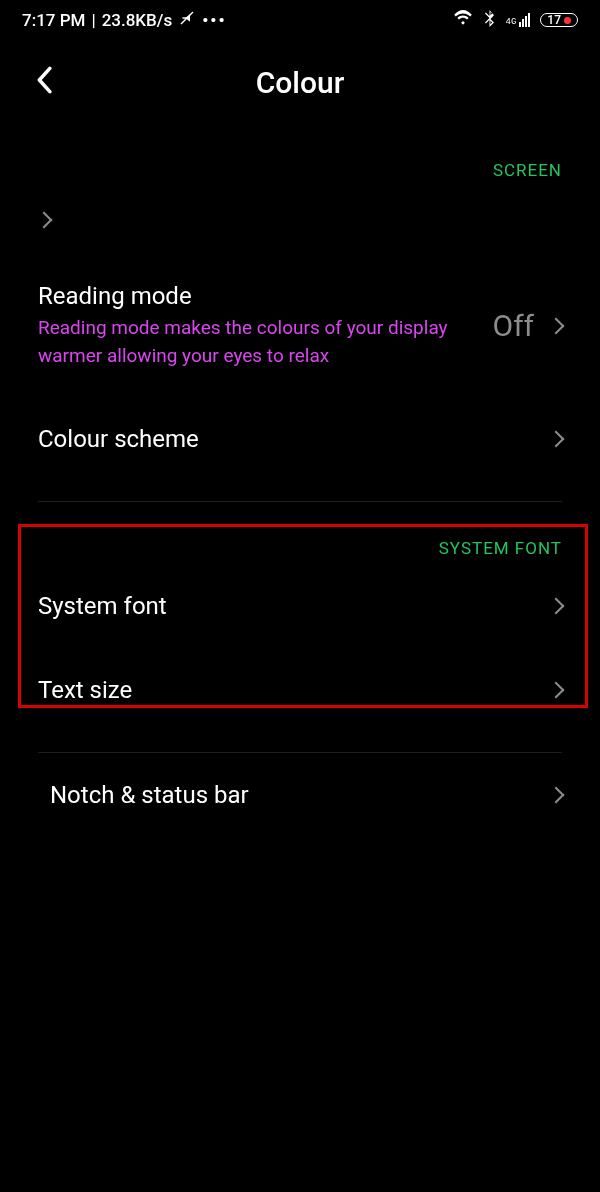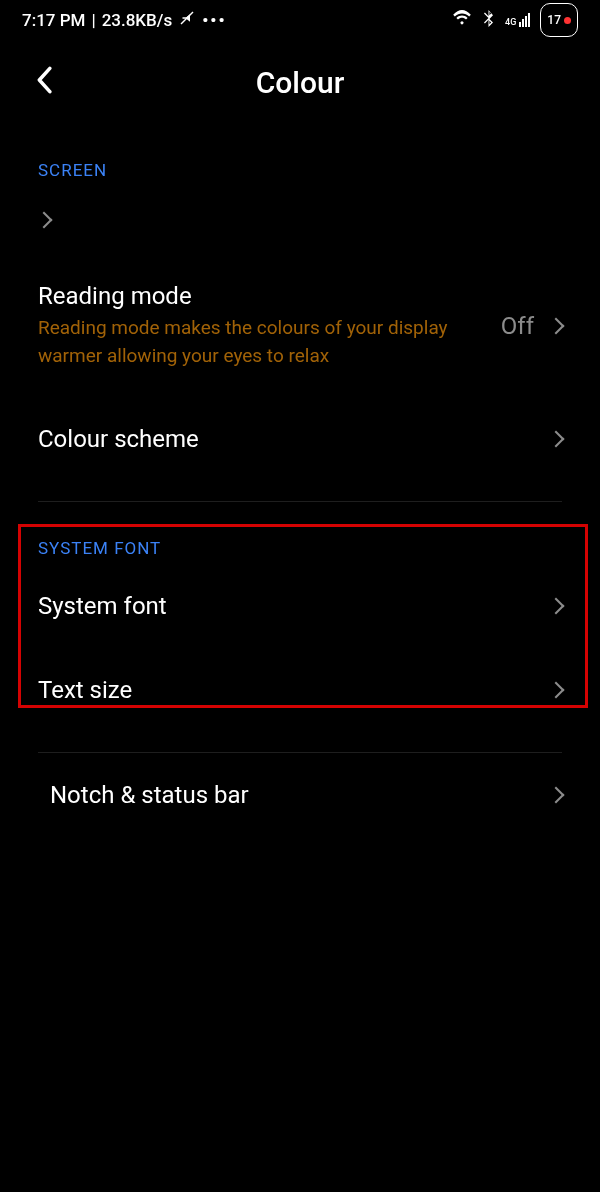--- a/index.html
+++ b/index.html
@@ -22,21 +22,21 @@
   }
   .status-left { display: flex; align-items: center; gap: 6px; }
   .status-right { display: flex; align-items: center; gap: 10px; }
   .battery {
     border: 1.5px solid #fff;
     border-radius: 10px;
     padding: 0 6px;
     font-size: 12px;
     display: flex;
     align-items: center;
-    height: 34px;
+    height: 14px;
     position: relative;
   }
   .battery::after {
     content:"";
     width:7px; height:7px;
     background:#ff3333;
     border-radius:50%;
     margin-left:3px;
   }
   .header {
@@ -54,50 +54,51 @@
     transform: translateY(-50%);
   }
   .title {
     font-size: 30px;
     font-weight: 500;
   }
   .section {
     padding: 0 38px;
   }
   .section-label {
-    color: #3b82f6;
+    color: #22c55e;
     font-size: 17px;
     letter-spacing: 1px;
     margin-top: 36px;
     margin-bottom: 6px;
+    text-align: right;
   }
   .item {
     display: flex;
     align-items: center;
     justify-content: space-between;
     padding: 28px 0;
   }
   .item-text { flex: 1; padding-right: 20px; }
   .item-title {
     font-size: 24px;
     font-weight: 400;
     color: #fff;
   }
   .item-sub {
     font-size: 19px;
-    color: #a16207;
+    color: #d946ef;
     line-height: 1.45;
     margin-top: 4px;
   }
   .item-right {
     display: flex;
     align-items: center;
     gap: 16px;
     color: #8c8c8c;
-    font-size: 24px;
+    font-size: 30px;
   }
   .chevron {
     width: 12px;
     height: 12px;
     border-right: 2.5px solid #8c8c8c;
     border-bottom: 2.5px solid #8c8c8c;
     transform: rotate(-45deg);
   }
   .divider {
     height: 1px;
@@ -133,21 +134,21 @@
       <svg width="20" height="16" viewBox="0 0 24 20">
           <path fill="#fff" d="M12 18c1 0 2-1 2-2s-1-2-2-2-2 1-2 2 1 2 2 2zm-5-6c3-3 7-3 10 0l2-2c-4-4-10-4-14 0l2 2zm-4-4c5-5 13-5 18 0l2-2C16-2 8-2 1 6l2 2z"></path>
         </svg>
     </span>
     <span>
       <svg width="13" height="18" viewBox="0 0 12 20">
           <path fill="#fff" d="M6 0v8L2 4 1 5l5 5-5 5 1 1 4-4v8l5-5-4-4 4-4-5-6zm1 3l2 2-2 2V3zm0 10l2 2-2 2v-4z"></path>
         </svg>
     </span>
     <span style="display:flex;align-items:flex-end;gap:1px;">
-      <span style="font-size:9px;line-height:1;margin-right:2px;">4G</span>
+      <span style="font-size:9px;line-height:1;margin-right:2px;font-family:Liberation Mono, monospace;">4G</span>
       <span style="width:2px;height:5px;background:#fff;"></span>
       <span style="width:2px;height:8px;background:#fff;"></span>
       <span style="width:2px;height:11px;background:#fff;"></span>
       <span style="width:2px;height:14px;background:#fff;"></span>
     </span>
     <span class="battery">
       <span>17</span>
     </span>
   </div>
 </div>

